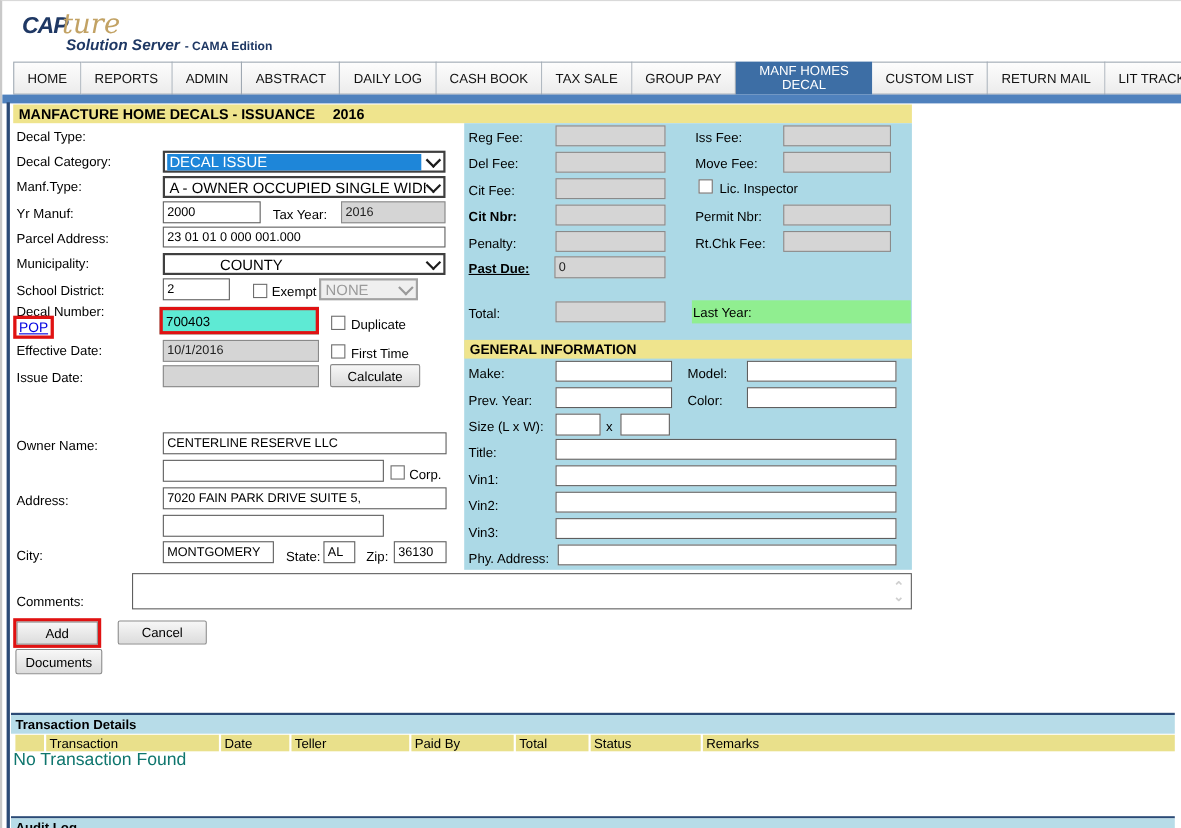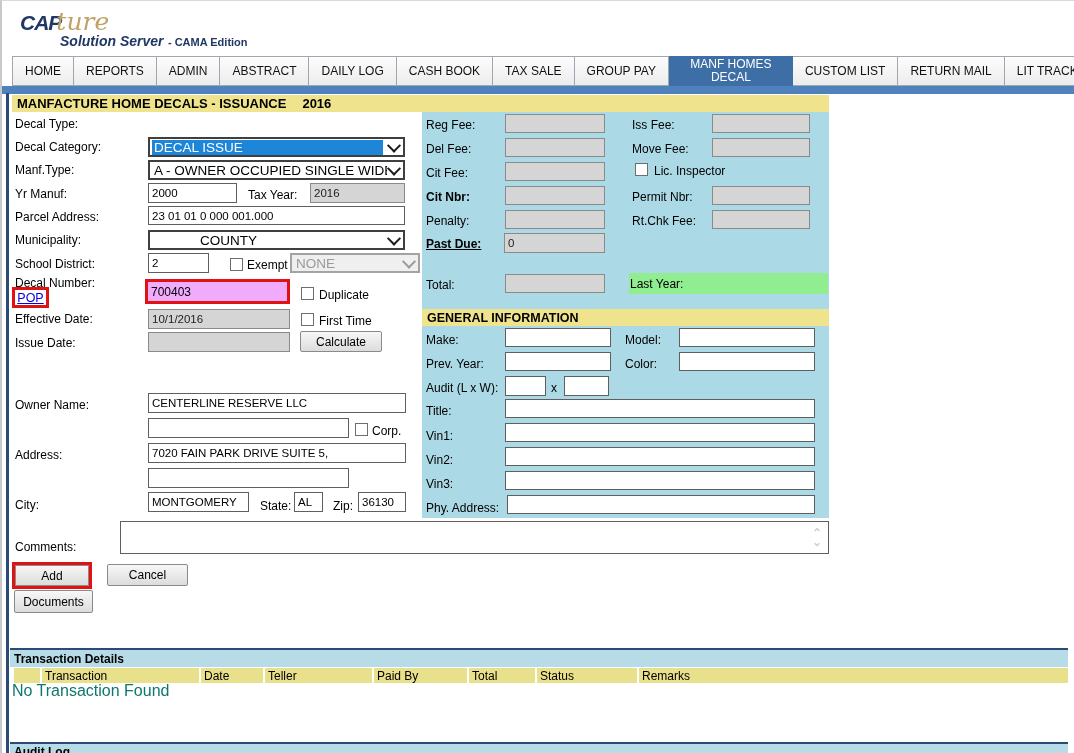--- a/index.html
+++ b/index.html
@@ -39,21 +39,21 @@
 
   
   .lbl { font-size:12px; color:#000; white-space:nowrap; }
   .lbl.b { font-weight:bold; }
   .lbl.u { text-decoration:underline; }
 
   
   .inp { font-family:"Liberation Sans", sans-serif; font-size:11.5px; color:#000; background:#fff;
          border:1px solid #5f5f5f; padding:0 3px; }
   .inp.ro { background:#d5d5d5; border:1px solid #8a8a8a; color:#222; }
-  .inp.hlyellow { background:#f0abfc; border:3px solid #e01212; font-size:12px; }
+  .inp.hlyellow { background:#5eead4; border:3px solid #e01212; font-size:12px; }
   textarea.inp { resize:none; font-size:12px; }
 
   
   .sel { background:#fff; border:2px solid #3f3f3f; display:flex; align-items:center;
          padding:0 2px; cursor:pointer; }
   .sel-text { font-size:13.5px; color:#000; white-space:nowrap; overflow:hidden; flex:1; padding-left:2px; }
   .sel-text.hl { background:#1e86d9; color:#fff; margin-right:4px; }
   .sel.disabled { background:#efefef; border:2px solid #a3a3a3; cursor:default; }
   .sel.disabled .sel-text { color:#9a9a9a; }
   .chev { width:14px; height:12px; display:flex; align-items:center; justify-content:center; flex:0 0 auto; }
@@ -151,21 +151,21 @@
   <span class="abs lbl" style="left:13px; top:232px;">Municipality:</span>
   <div class="abs sel" style="left:146px; top:229px; width:257px; height:20px;padding-left:48px;">
     <span class="sel-text">COUNTY</span>
     <span class="chev"></span>
   </div>
 
   <span class="abs lbl" style="left:13px; top:256px;">School District:</span>
   <input class="abs inp" style="left: 146px; top: 252px; width: 61px; height: 20px;" value="2">
   <input type="checkbox" class="abs cb" style="left: 228px; top: 257px;">
   <span class="abs lbl" style="left:245px; top:257px;">Exempt</span>
-  <div class="abs sel disabled" style="left:288px; top:252px; width:130px; height:20px;">
+  <div class="abs sel disabled" style="left:288px; top:252px; width:90px; height:20px;">
     <span class="sel-text">NONE</span>
     <span class="chev"></span>
   </div>
 
   <span class="abs lbl" style="left:13px; top:275px;">Decal Number:</span>
   <div class="abs pop-wrap" style="left:10px; top:286px; width:37px; height:21px;">
     <a class="pop-link">POP</a>
   </div>
   <input class="abs inp hlyellow" style="left: 143px; top: 278px; width: 145px; height: 25px;" value="700403">
   <input type="checkbox" class="abs cb" style="left: 299px; top: 286px;">
@@ -238,21 +238,21 @@
   <span class="abs lbl" style="left:424px; top:332px;">Make:</span>
   <input class="abs inp" style="left: 503px; top: 327px; width: 106px; height: 19px;">
   <span class="abs lbl" style="left:623px; top:332px;">Model:</span>
   <input class="abs inp" style="left: 677px; top: 327px; width: 136px; height: 19px;">
 
   <span class="abs lbl" style="left:424px; top:356px;">Prev. Year:</span>
   <input class="abs inp" style="left: 503px; top: 351px; width: 106px; height: 19px;">
   <span class="abs lbl" style="left:623px; top:356px;">Color:</span>
   <input class="abs inp" style="left: 677px; top: 351px; width: 136px; height: 19px;">
 
-  <span class="abs lbl" style="left:424px; top:380px;">Audit (L x W):</span>
+  <span class="abs lbl" style="left:424px; top:380px;">Size (L x W):</span>
   <input class="abs inp" style="left: 503px; top: 375px; width: 41px; height: 20px;">
   <span class="abs lbl" style="left:549px; top:380px;">x</span>
   <input class="abs inp" style="left: 562px; top: 375px; width: 45px; height: 20px;">
 
   <span class="abs lbl" style="left:424px; top:403px;">Title:</span>
   <input class="abs inp" style="left: 503px; top: 398px; width: 310px; height: 19px;">
 
   <span class="abs lbl" style="left:424px; top:428px;">Vin1:</span>
   <input class="abs inp" style="left: 503px; top: 422px; width: 310px; height: 19px;">
 

